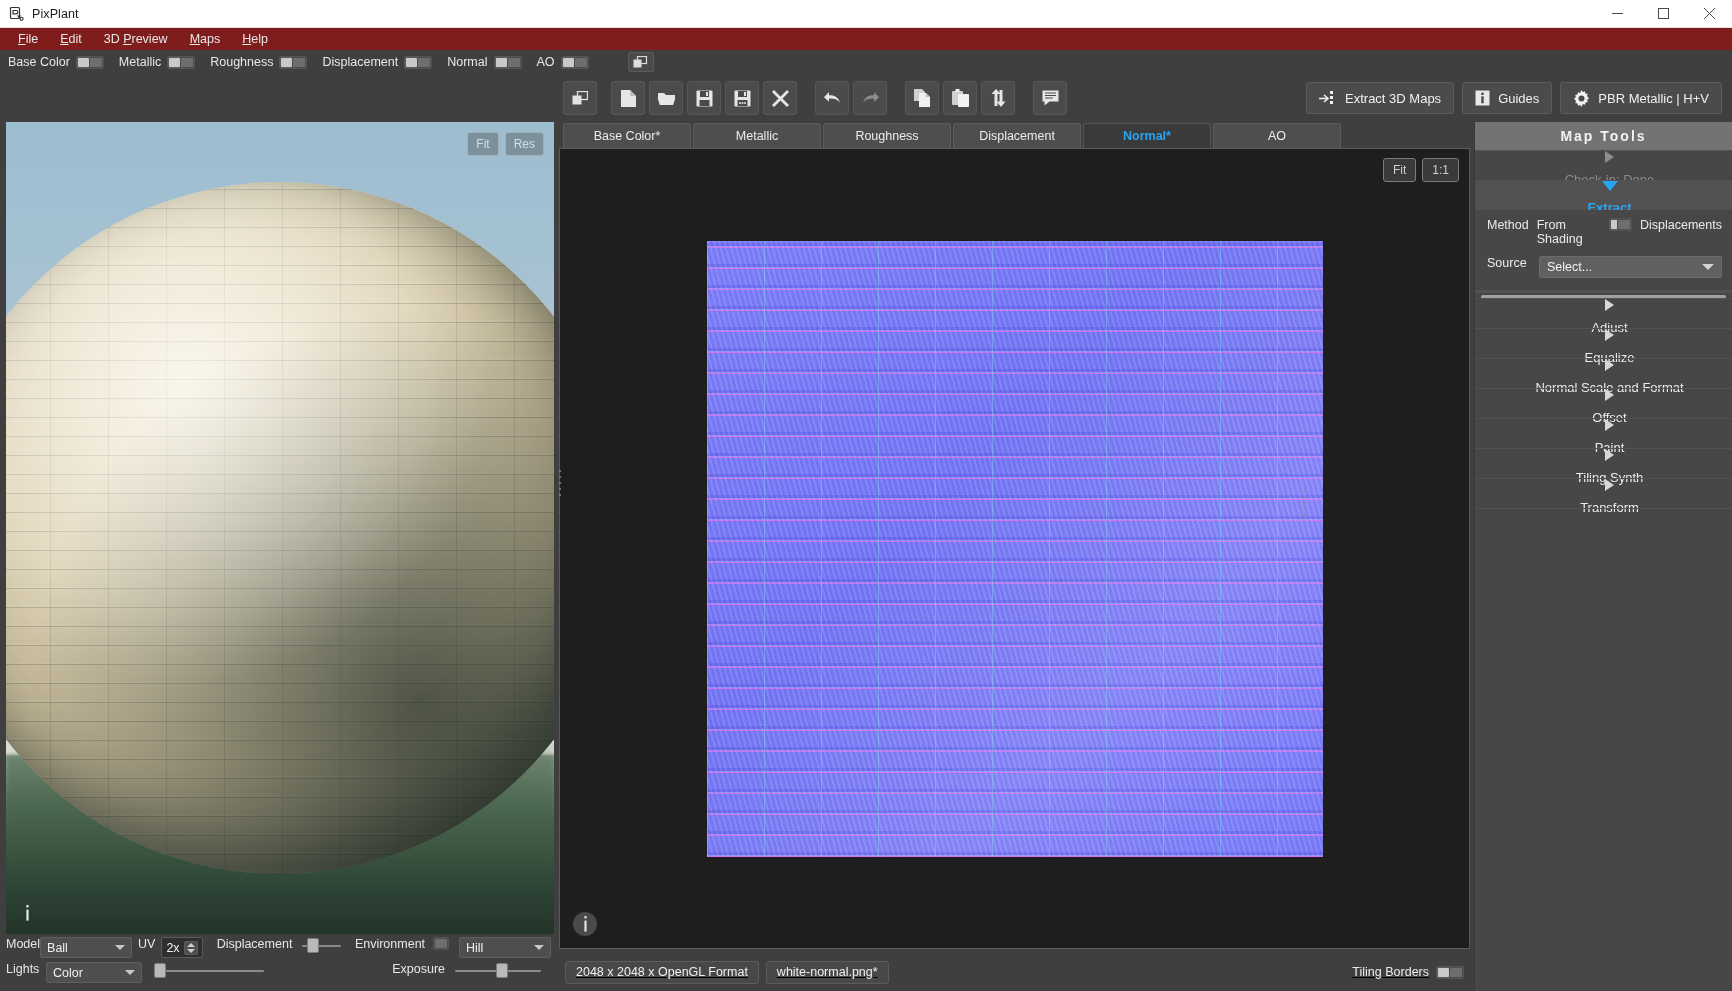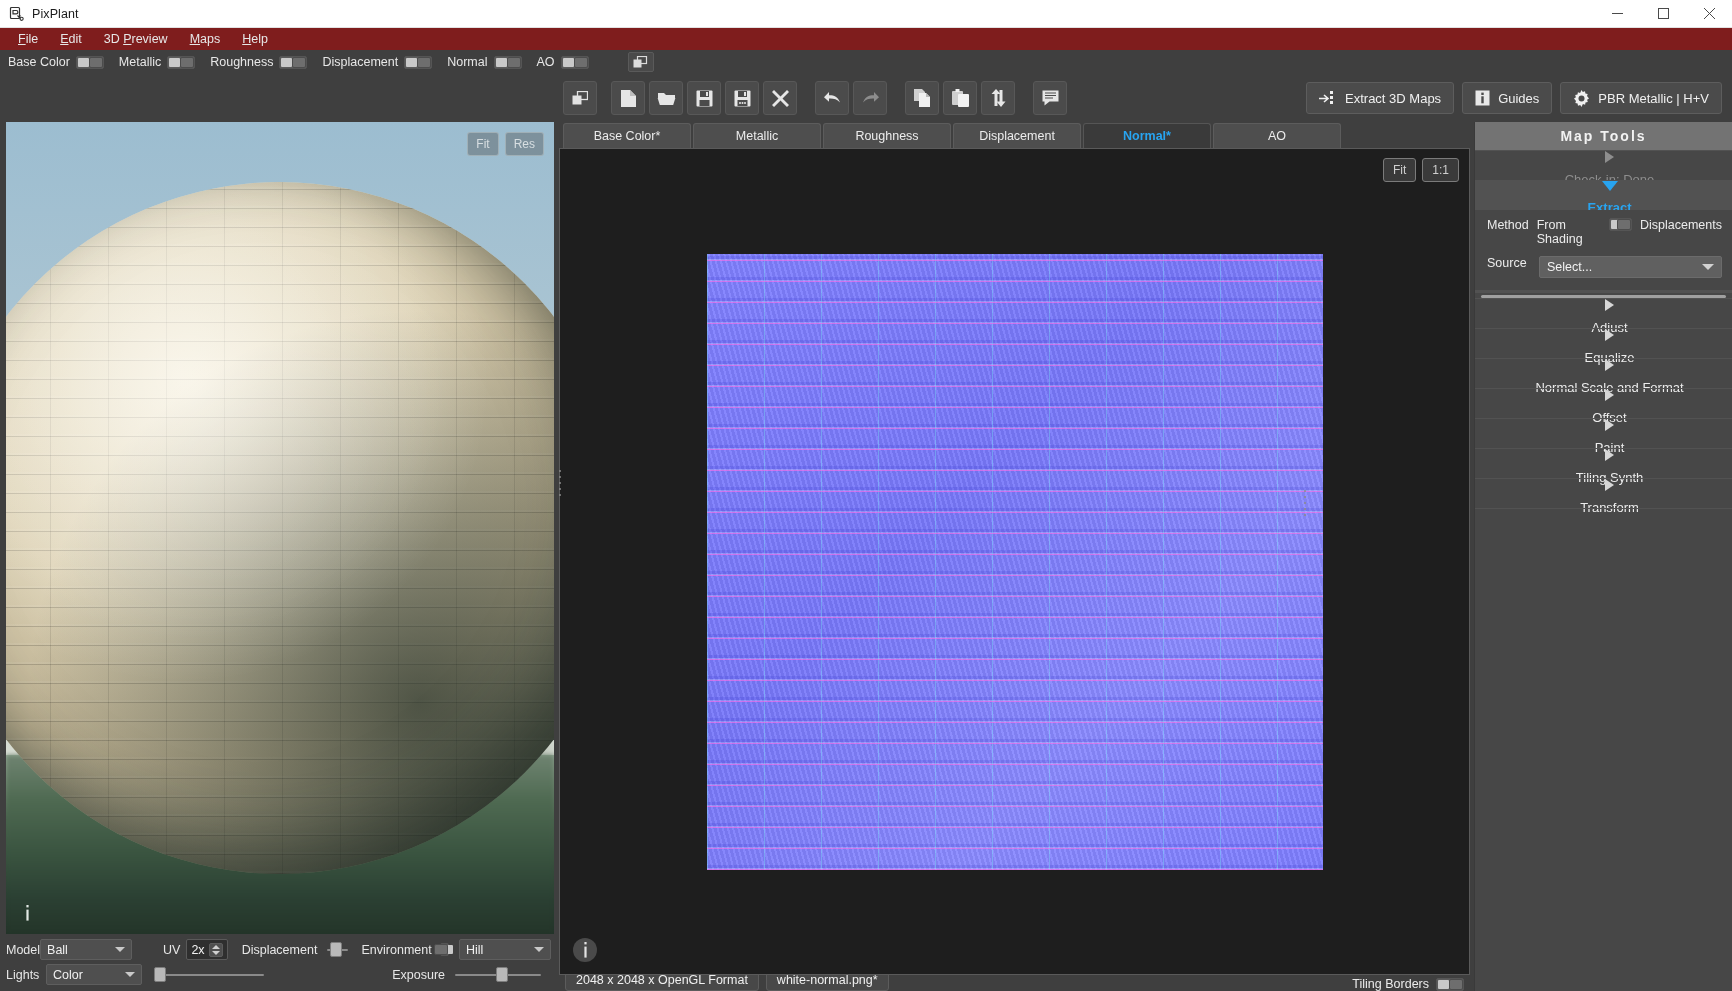--- a/index.html
+++ b/index.html
@@ -148,21 +148,21 @@
   }
   .info-badge {
     position: absolute; left: 10px; bottom: 10px; width: 22px; height: 22px;
     border-radius: 50%; color: #dfe6e2; display:flex; align-items:center; justify-content:center;
     font-size: 14px; font-style: italic; font-family: "Liberation Serif", serif;
     z-index: 5;
   }
   .left-controls {
     flex: 0 0 54px; background: #3f3f3f; padding: 3px 6px 4px 6px;
   }
-  .ctl-row { height: 25px; display: flex; align-items: center; }
+  .ctl-row { height: 25px; display: flex; align-items: flex-start; }
   .ctl-lbl { font-size: 12.5px; color: #e7e7e7; white-space: nowrap; }
   .combo {
     height: 21px; background: #4f4f4f; border: 1px solid #5e5e5e; border-radius: 2px;
     display: flex; align-items: center; padding: 0 6px; color: #f0f0f0; font-size: 12.5px;
     position: relative; min-width: 92px;
   }
   .combo .caret { margin-left: auto; width: 0; height: 0;
     border-left: 5px solid transparent; border-right: 5px solid transparent;
     border-top: 5px solid #c9c9c9; }
   .spin {
@@ -217,21 +217,21 @@
       repeating-linear-gradient(75deg, rgba(255,255,255,0.07) 0px, rgba(255,255,255,0.07) 2px, rgba(0,0,0,0.05) 2px, rgba(0,0,0,0.05) 5px),
       linear-gradient(135deg, #8080ff 0%, #7878fa 40%, #8a8aff 70%, #7d7dff 100%);
     image-rendering: pixelated;
   }
   .mv-info {
     position: absolute; left: 13px; bottom: 12px; width: 24px; height: 24px;
     border-radius: 50%; background: #4a4a4a; color: #e2e2e2;
     display:flex; align-items:center; justify-content:center;
     font-size: 15px; font-family: "Liberation Serif", serif; font-style: italic; z-index: 4;
   }
-  .center-status { height: 16px; display: flex; align-items: flex-end; gap: 7px; padding: 4px 6px 0 6px; }
+  .center-status { height: 42px; display: flex; align-items: center; gap: 7px; padding: 4px 6px 0 6px; text-decoration: underline; }
   .status-chip {
     height: 23px; padding: 0 10px; background: #484848; border: 1px solid #5c5c5c;
     border-radius: 3px; display: flex; align-items: center; font-size: 12.5px; color: #f0f0f0;
   }
   .status-right { margin-left: auto; display: flex; align-items: center; gap: 7px; }
 
   
   .right-pane {
     width: 258px; flex: 0 0 258px; background: #474747; display: flex; flex-direction: column;
     border-left: 1px solid #3a3a3a;
@@ -502,21 +502,21 @@
         </div>
       </div>
 
       <div class="left-controls">
         <div class="ctl-row">
           <span class="ctl-lbl" style="width:40px">Model</span>
           <div class="combo" style="width:96px">
             <span>Ball</span>
             <span class="caret"></span>
           </div>
-          <span class="ctl-lbl" style="margin-left:31px">UV</span>
+          <span class="ctl-lbl" style="margin-left:6px">UV</span>
           <div class="spin" style="margin-left:6px">
             <span>2x</span>
             <span class="spin-arrows">
                 <i class="up"></i>
                 <i class="dn"></i>
               </span>
           </div>
           <span class="ctl-lbl" style="margin-left:14px">Displacement</span>
           <div class="slider" style="width:72px;margin-left:10px">
             <div class="track"></div>

